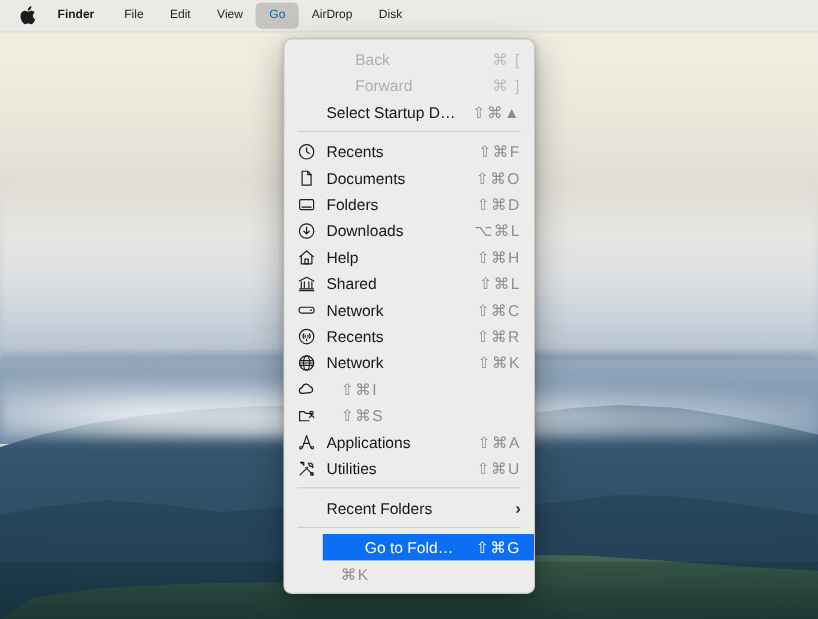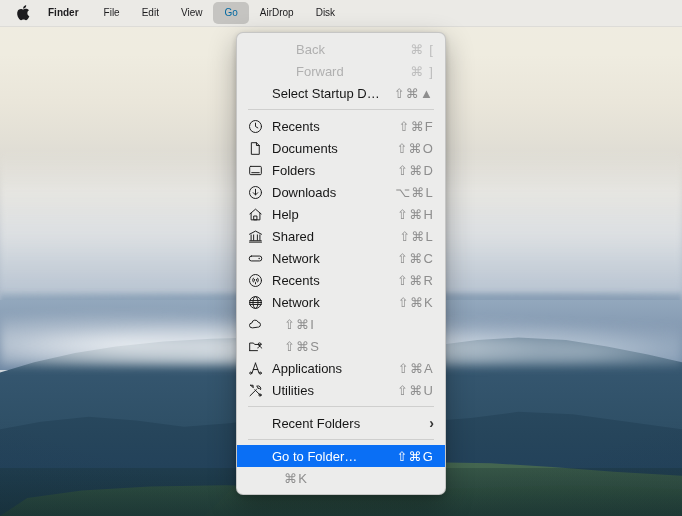--- a/index.html
+++ b/index.html
@@ -162,20 +162,21 @@
     height: 22px;
     padding: 0 11px 0 11px;
     font-size: 13px;
     color: #161616;
     white-space: nowrap;
   }
   .mi.disabled { color: #b0b0b0; margin-left: 24px; }
   .mi.selected {
     background: #0a6ff5;
     color: #ffffff;
+    margin-left: 32px;
   }
   .mi.selected .mi-key { color: #ffffff; }
 
   .mi-ico {
     width: 20px;
     min-width: 20px;
     height: 16px;
     display: flex;
     align-items: center;
     justify-content: flex-start;

